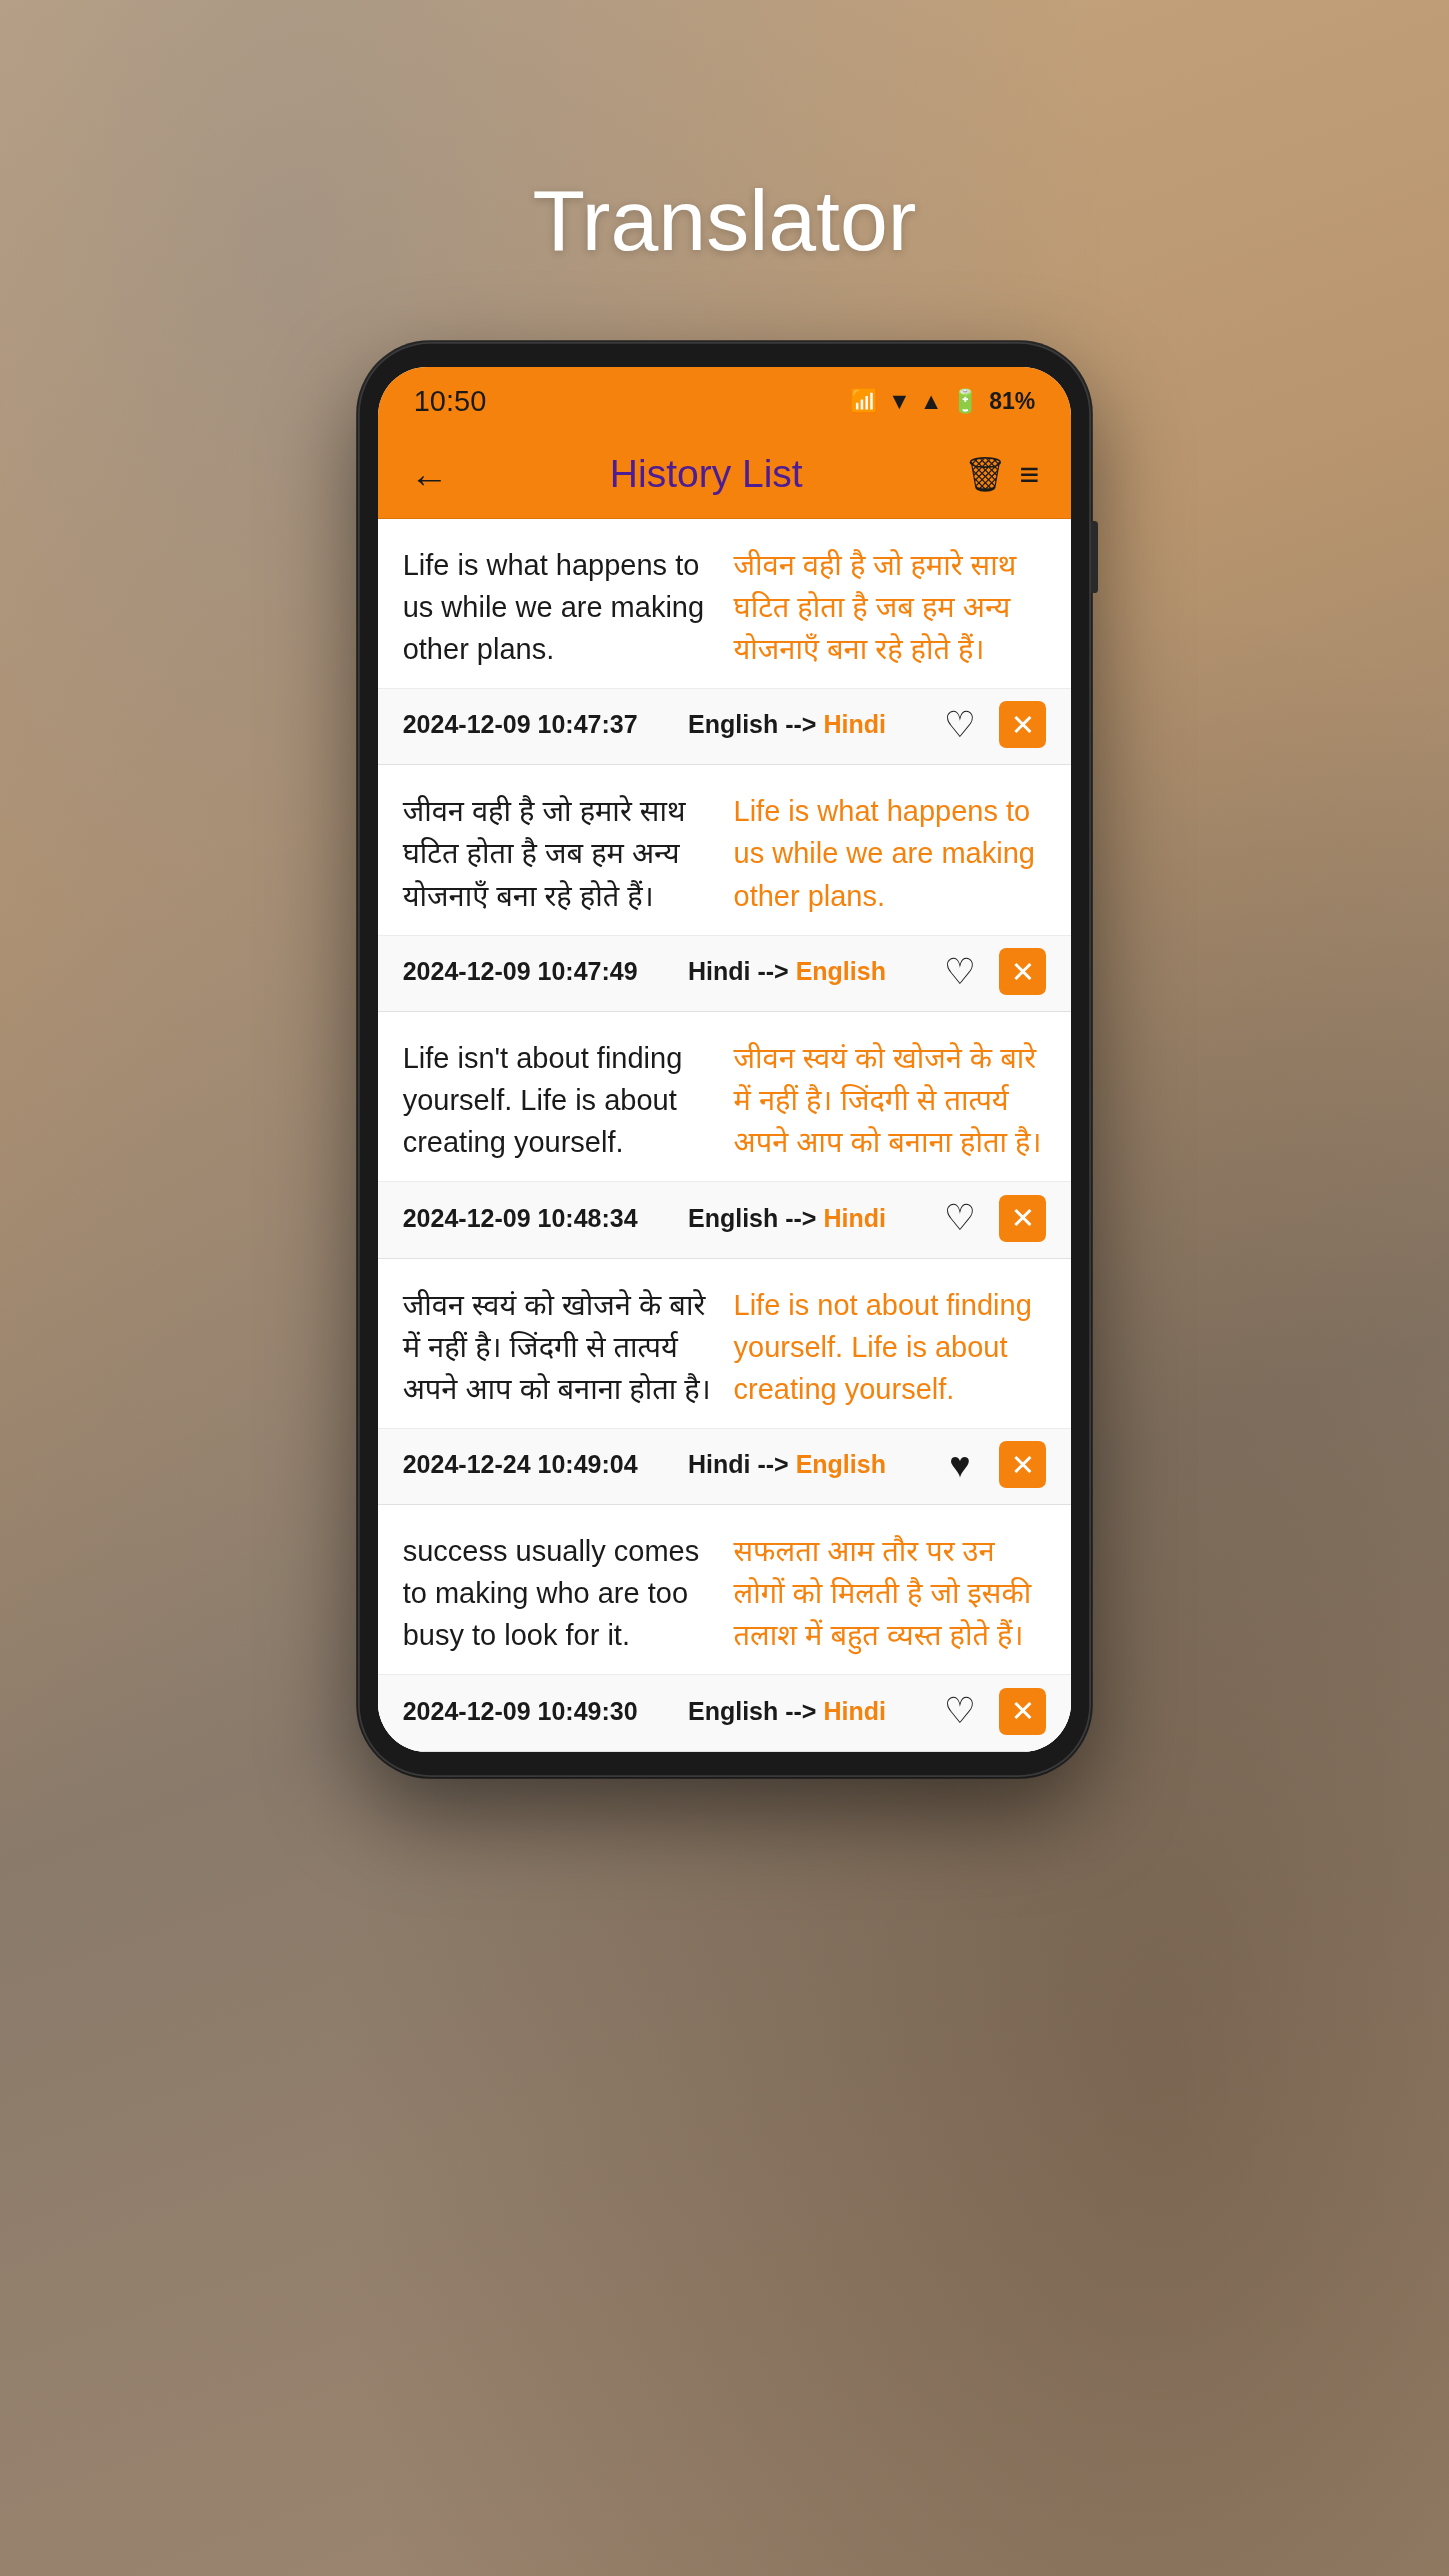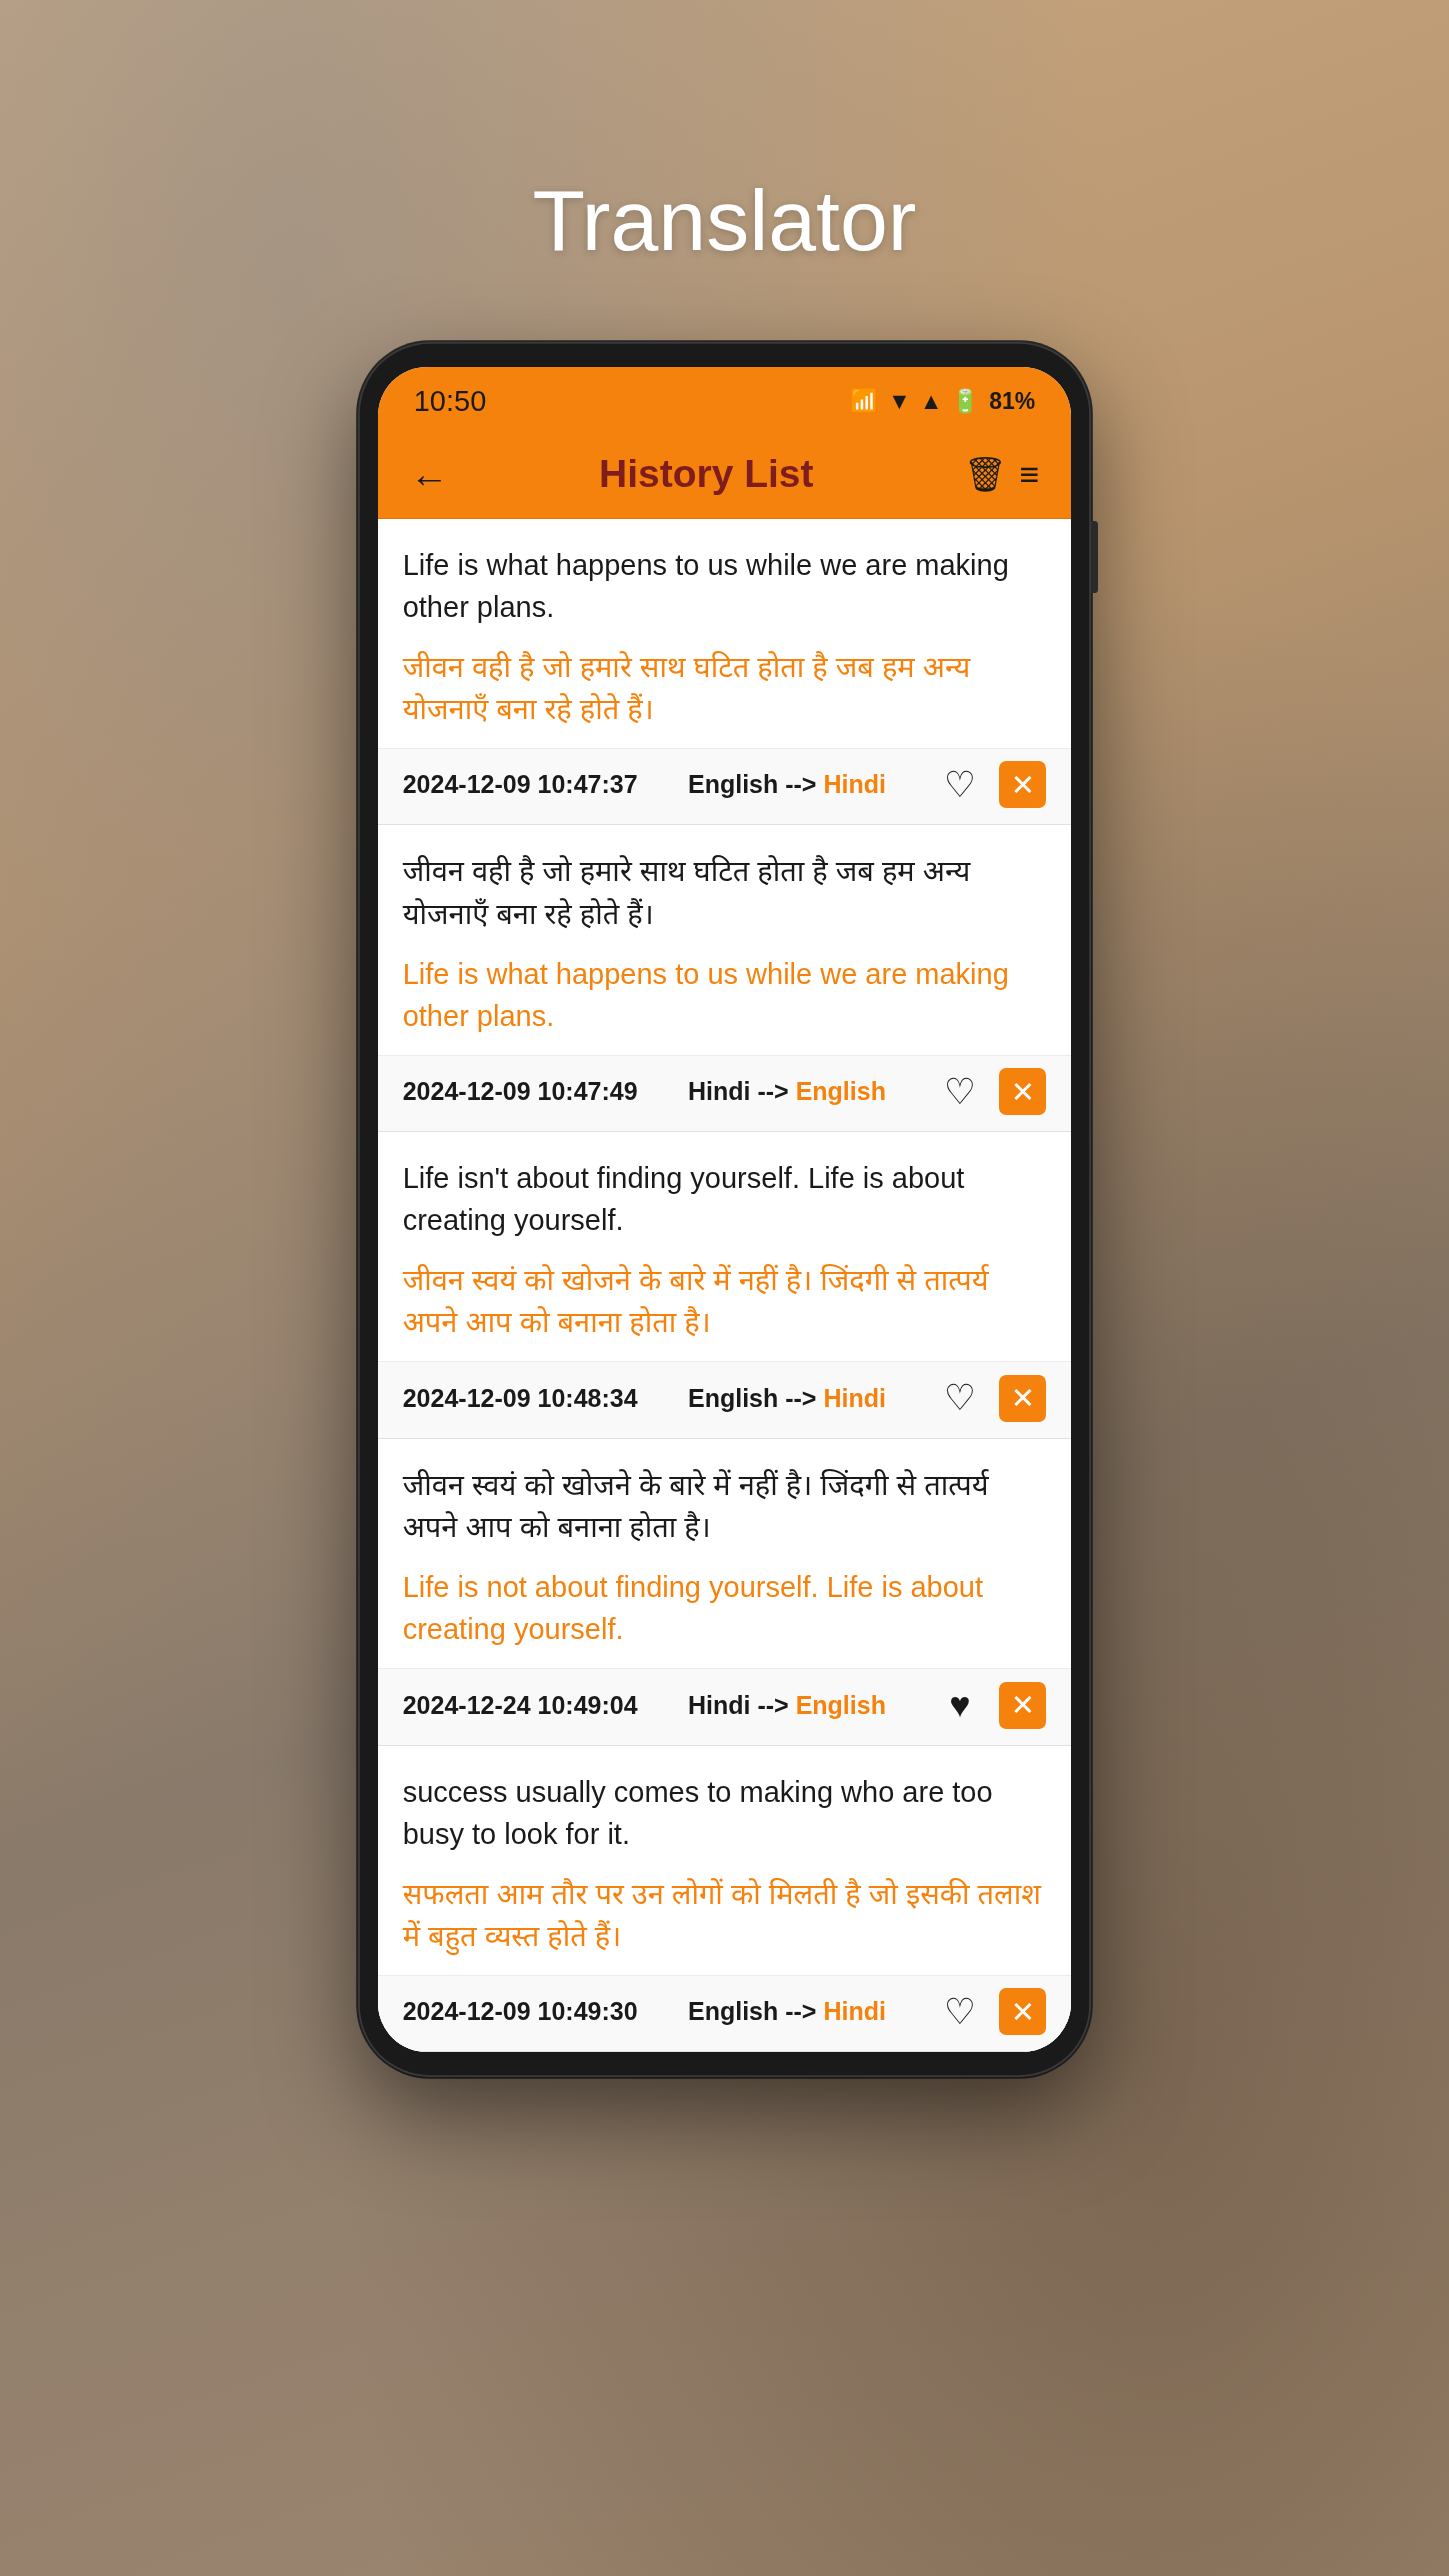--- a/index.html
+++ b/index.html
@@ -120,23 +120,23 @@
     }
 
     .header-back {
       color: #1a1a1a;
       font-size: 39px;
       font-weight: bold;
       cursor: pointer;
     }
 
     .header-title {
-      color: #7f1d1d;
+      color: #4c1d95;
       font-size: 39px;
-      font-weight: 700;
+      font-weight: 400;
     }
 
     .header-actions {
       display: flex;
       align-items: center;
       gap: 12.5px;
     }
 
     .header-action-icon {
       font-size: 34px;
@@ -151,21 +151,20 @@
 
     
     .history-item {
       border-bottom: 0.9px solid #e0e0e0;
     }
 
     .translation-row {
       display: flex;
       padding: 25px 25px 18px;
       gap: 18px;
-      flex-direction: column;
     }
 
     .text-col {
       flex: 1;
       font-size: 29px;
       line-height: 1.45;
       color: #1a1a1a;
     }
 
     .text-col.orange {

